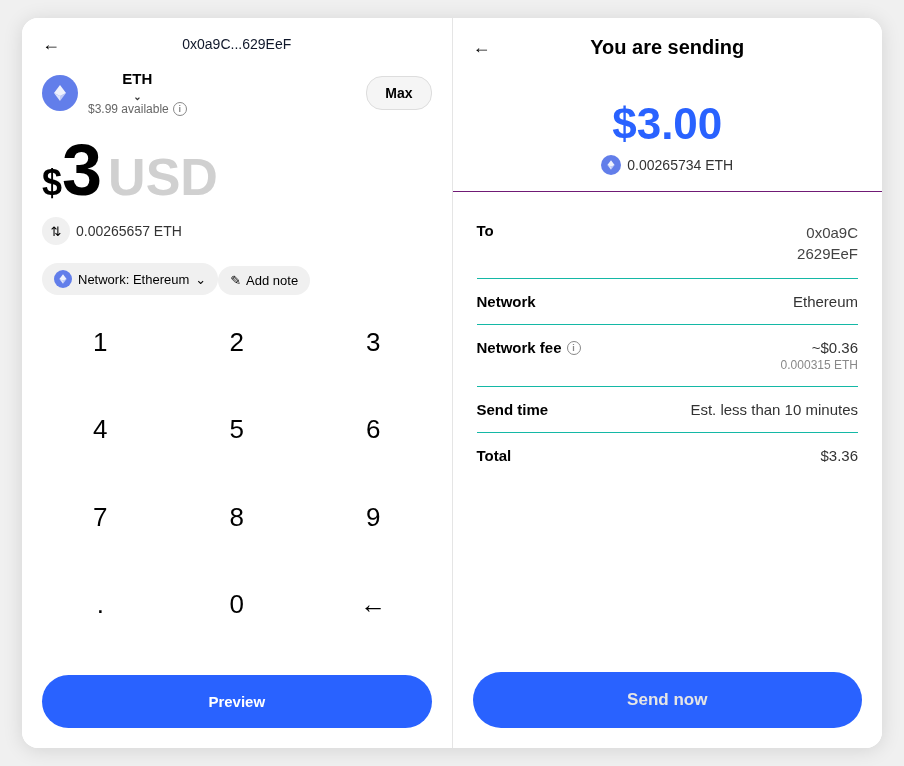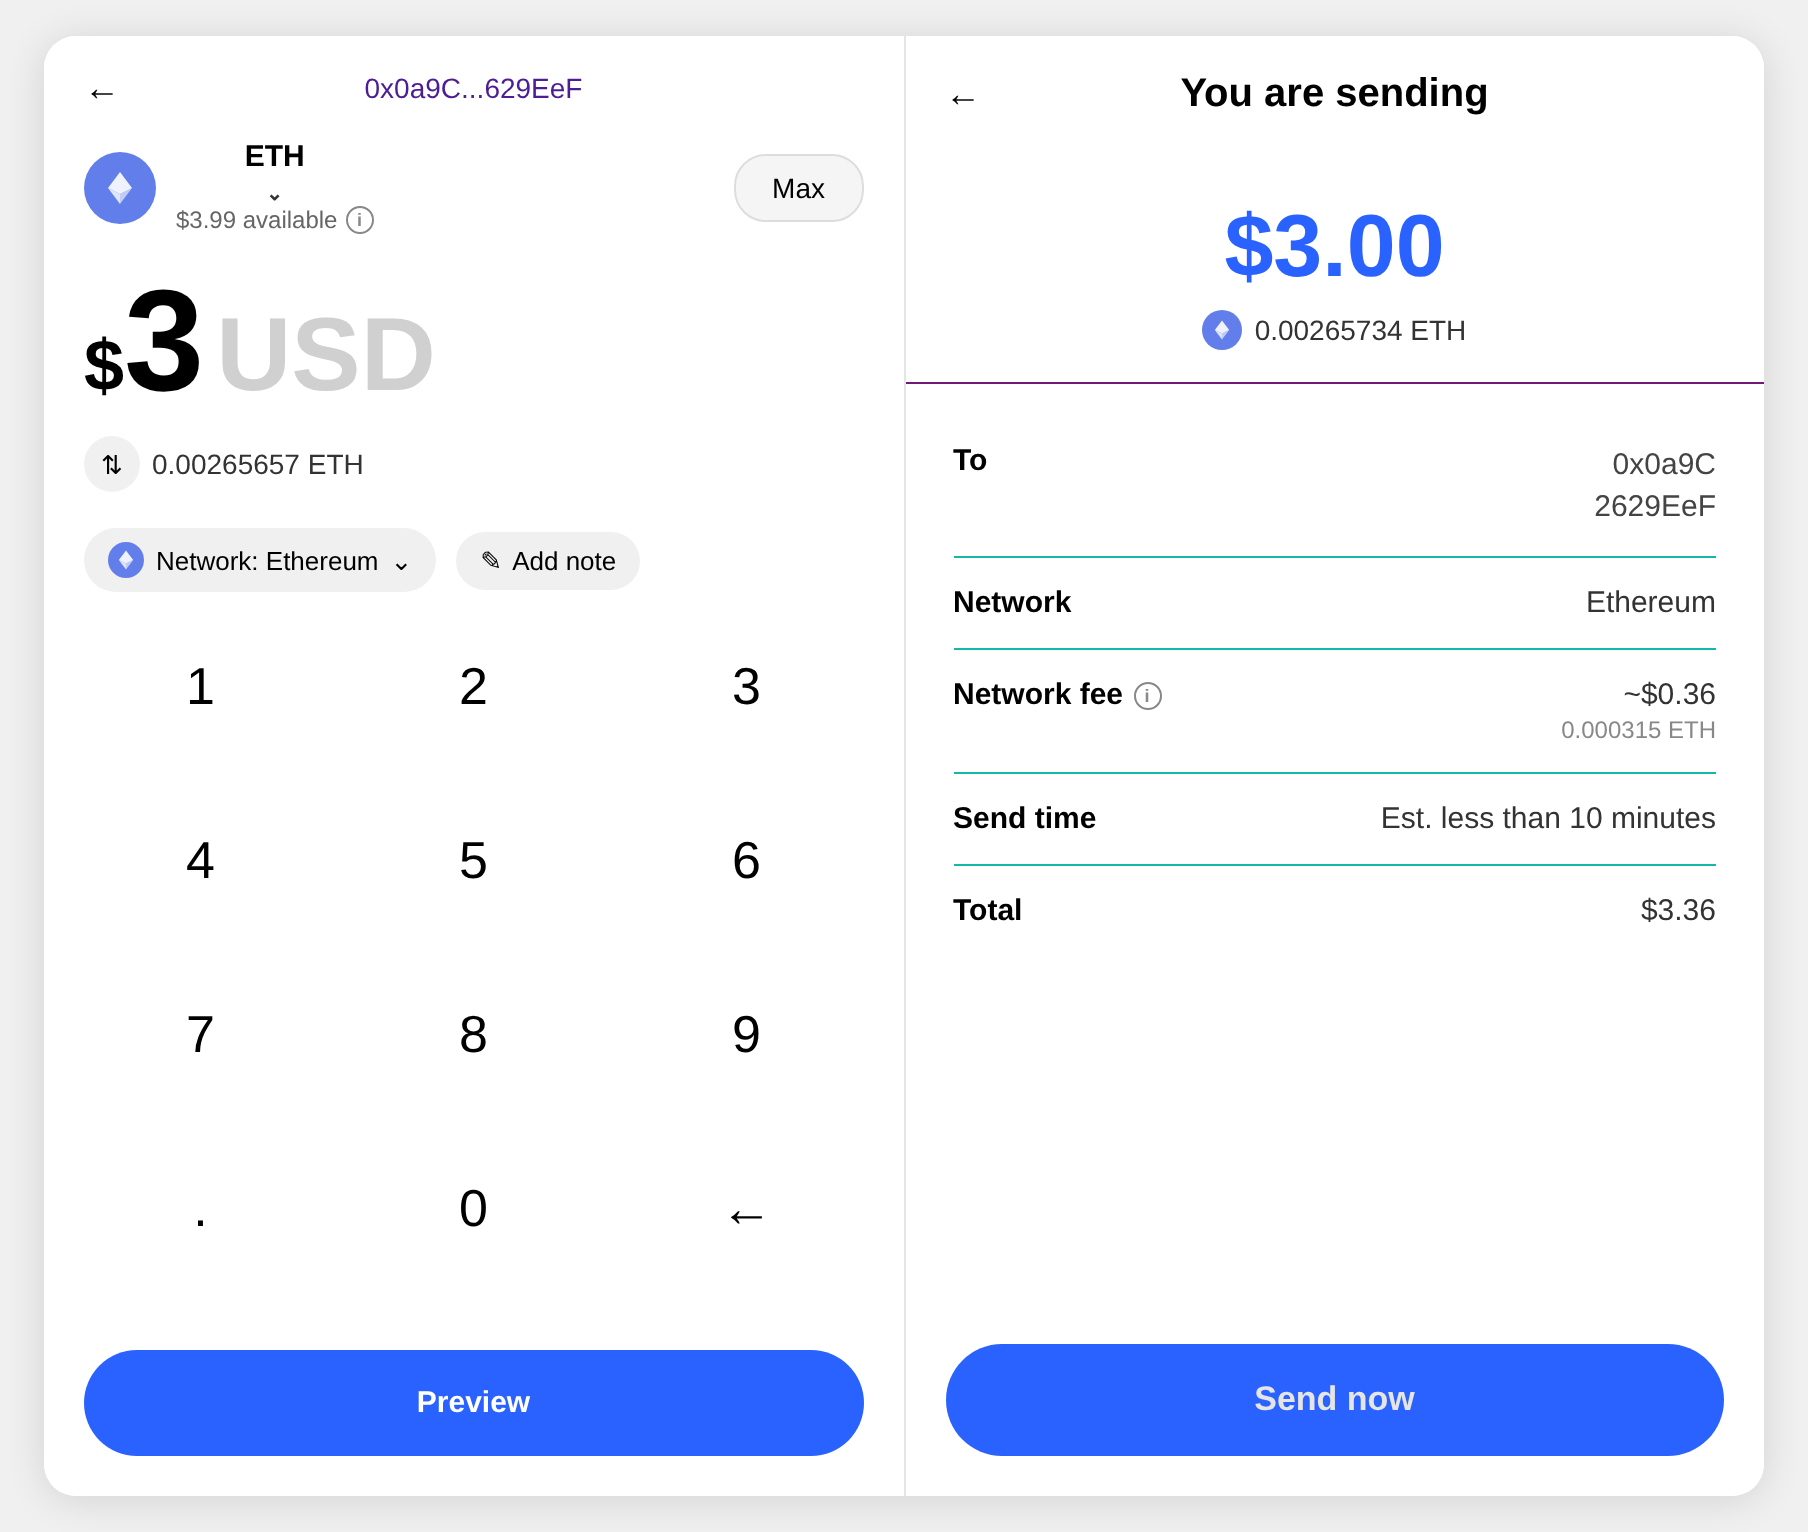--- a/index.html
+++ b/index.html
@@ -42,21 +42,21 @@
       position: relative;
     }
     .back-arrow {
       position: absolute;
       left: 20px;
       font-size: 18px;
       color: #000;
       cursor: pointer;
     }
     .header-address {
-      color: #4c1d95;
+      color: #0f172a;
       font-size: 14px;
       font-weight: 500;
     }
     .header-title {
       font-size: 20px;
       font-weight: 700;
       color: #000;
     }
     
     .token-row {
@@ -115,21 +115,21 @@
       font-size: 9px;
       color: #888;
       font-weight: 700;
     }
     .max-btn {
       background: #f5f5f5;
       border: 1px solid #ddd;
       border-radius: 16px;
       padding: 8px 18px;
       font-size: 14px;
-      font-weight: 400;
+      font-weight: 700;
       color: #000;
       cursor: pointer;
     }
     
     .amount-display {
       padding: 10px 20px 4px;
       display: flex;
       align-items: baseline;
       gap: 0;
     }
@@ -168,22 +168,21 @@
       font-size: 13px;
       cursor: pointer;
     }
     .eth-equiv-text {
       font-size: 14px;
       color: #333;
     }
     
     .network-row {
       display: flex;
-      align-items: center;
-      gap: 10px;
+      align-items: flex-end;
       padding: 8px 20px 12px;
     }
     .network-btn {
       display: flex;
       align-items: center;
       gap: 6px;
       background: #f0f0f0;
       border: none;
       border-radius: 20px;
       padding: 7px 12px;

